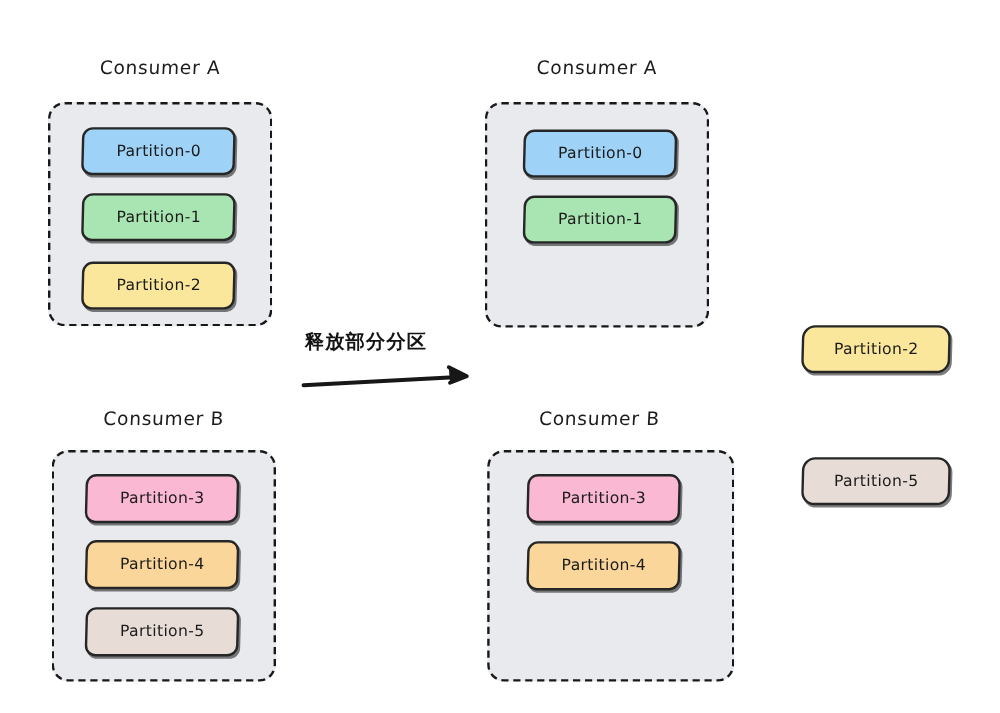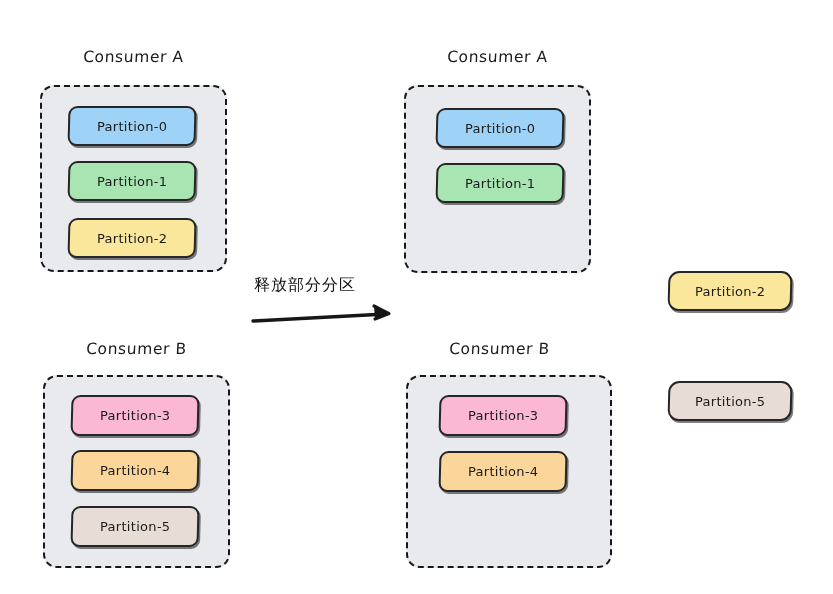--- a/index.html
+++ b/index.html
@@ -104,21 +104,21 @@
       <span>Partition-3</span>
     </div>
     <div class="partition" style="left:26px; top:73px; width:128px; height:41px; background:#fbd69b;">
       <span>Partition-4</span>
     </div>
     <div class="partition" style="left:26px; top:129px; width:128px; height:41px; background:#e7ddd6;">
       <span>Partition-5</span>
     </div>
   </div>
 
-  <div class="transition-label" style="left:254px; top:275px;">释放部分分区</div>
+  <div class="transition-label" style="left:254px; top:275px;font-weight:bold;">释放部分分区</div>
 
   <svg class="transition-arrow" style="left:248px; top:300px;" width="150" height="32" viewBox="0 0 150 32">
     <path d="M5 21 L138 14" stroke="#171717" stroke-width="3.4" stroke-linecap="round" fill="none"></path>
     <path d="M126 6 L141 13.6 L127 19" stroke="#171717" stroke-width="3.2" stroke-linecap="round" stroke-linejoin="round" fill="#171717"></path>
   </svg>
 
   <div class="group-title" style="left:404px; top:48px; width:187px;">Consumer A</div>
 
   <div class="consumer-box" style="left:404px; top:85px; width:187px; height:188px;">
     <div class="partition" style="left:30px; top:21px; width:128px; height:40px; background:#9ed2f7;">

